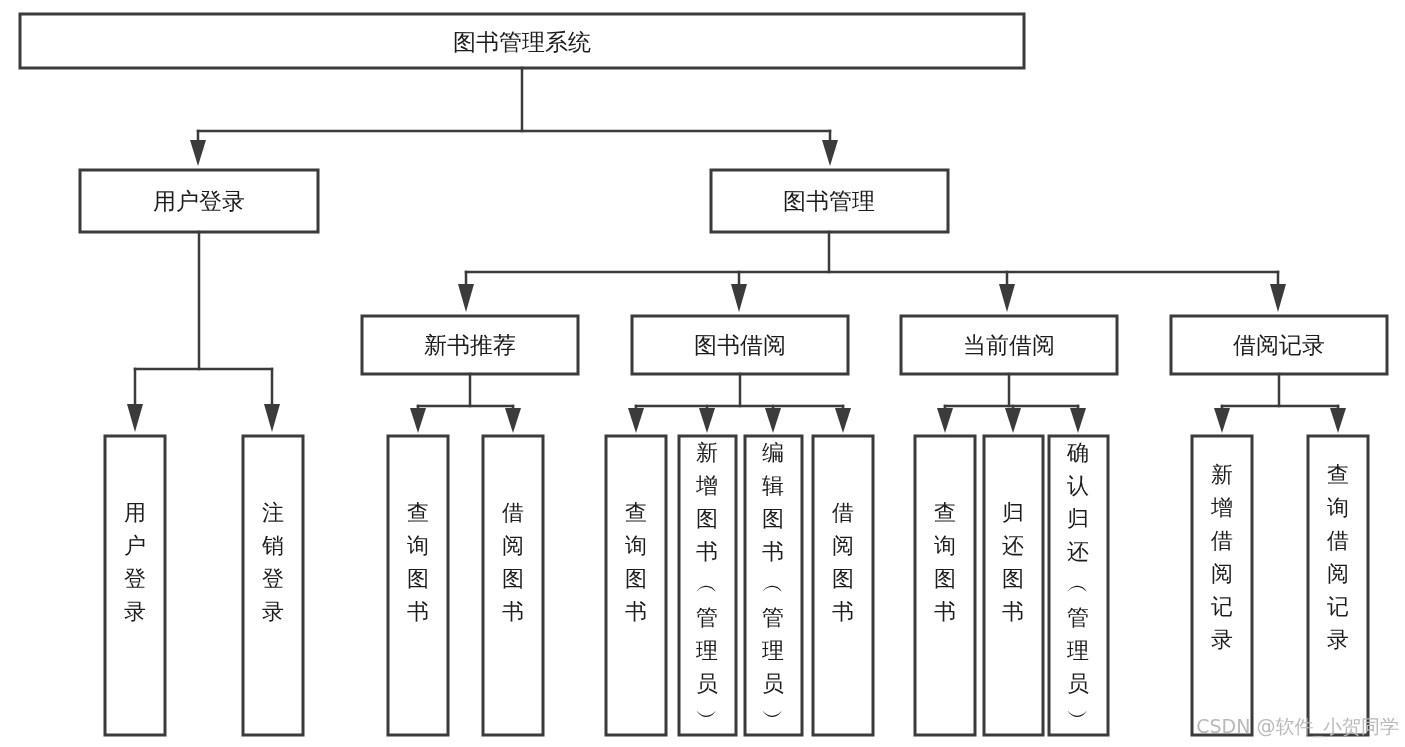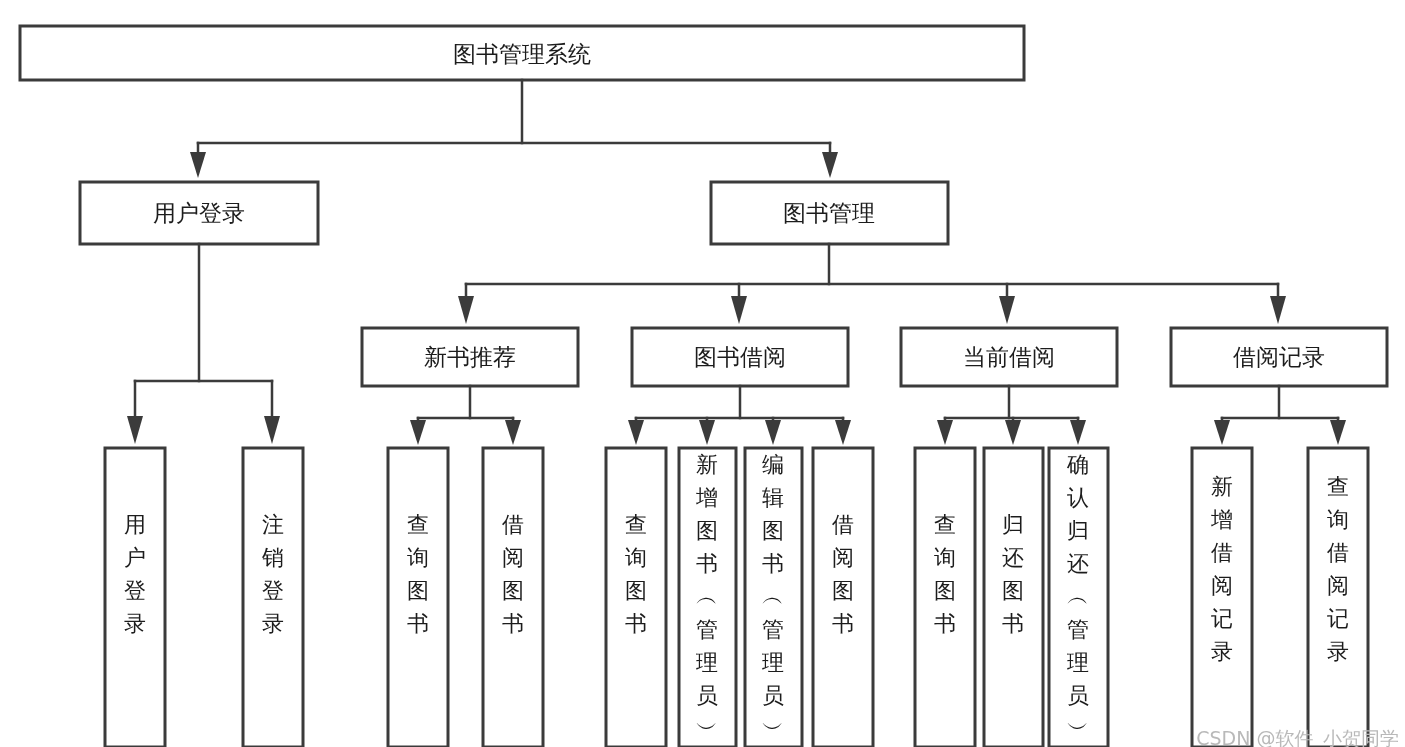--- a/index.html
+++ b/index.html
@@ -12,21 +12,20 @@
     width: 1405px;
     height: 747px;
     font-family: "DejaVu Sans", "Liberation Sans", sans-serif;
     overflow: hidden;
   }
   #diagram-root {
     position: relative;
     width: 1405px;
     height: 545px;
     background: #ffffff;
-    margin-top: 12px;
   }
   svg#flow-svg {
     display: block;
     width: 1405px;
     height: 747px;
   }
   .node-box {
     fill: #ffffff;
     stroke: #3b3b3b;
     stroke-width: 3;

